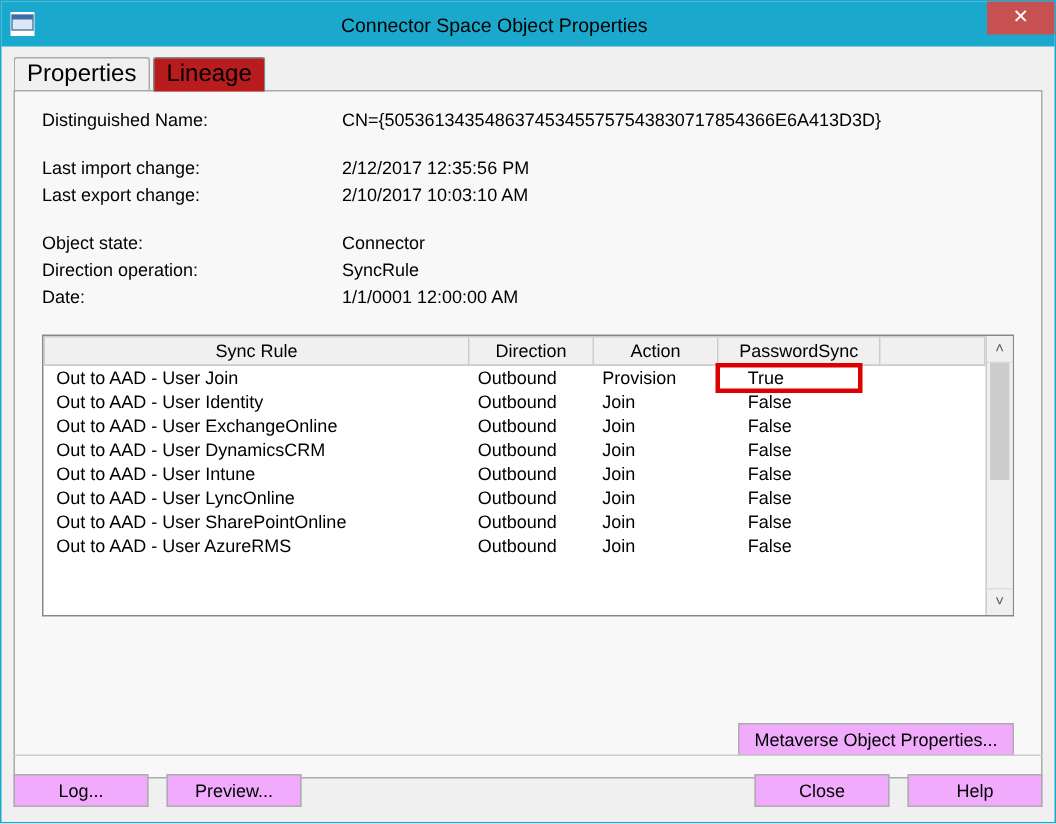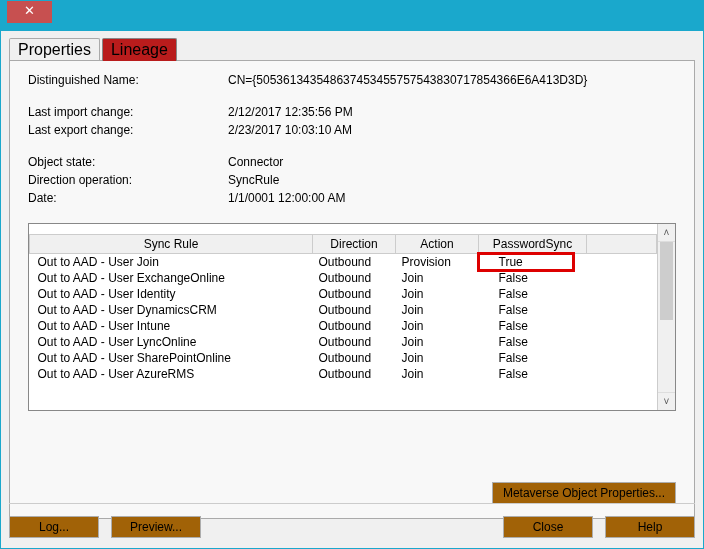--- a/index.html
+++ b/index.html
@@ -92,21 +92,21 @@
   .info-value { flex:1; }
   .spacer-row { height: 14px; }
 
   .table-frame {
     margin: 6px 18px 0 18px;
     border: 1px solid #888;
     background: #fff;
     display: flex;
     height: 186px;
   }
-  .table-main { flex:1; overflow:hidden;margin-top:10px; }
+  .table-main { flex:1; overflow:hidden; }
   table {
     width: 100%;
     border-collapse: collapse;
     font-size: 12px;
   }
   thead th {
     background: #f0f0f0;
     border: 1px solid #ccc;
     font-weight: normal;
     padding: 2px 6px;
@@ -156,21 +156,21 @@
   }
 
   .mv-btn-row {
     position:absolute;
     right: 18px;
     bottom: 14px;
   }
   .win-btn {
     min-width: 90px;
     padding: 3px 10px;
-    background: #a16207;
+    background: #f0abfc;
     border: 1px solid #adadad;
     font-family: inherit;
     font-size: 12px;
     text-align:center;
   }
   .win-btn.wide { min-width: 170px; }
 
   .horz-sep {
     position:absolute;
     left:8px; right:8px;
@@ -187,20 +187,29 @@
     display:flex;
     gap: 12px;
   }
 </style>
 </head>
 <body>
 
 <div class="window">
 
   <div class="titlebar">
+    <div class="title-wrap">
+      <span class="icon-slot">
+        <svg width="16" height="16" viewBox="0 0 16 16">
+          <rect x="1" y="2" width="14" height="10" fill="#dce8f7" stroke="#5a7ea0"></rect>
+          <rect x="1" y="2" width="14" height="3" fill="#3d6ea5"></rect>
+        </svg>
+      </span>
+      <span class="title-text">Connector Space Object Properties</span>
+    </div>
     <div class="close-btn">✕</div>
   </div>
 
   <div class="tabstrip">
     <div class="tab">Properties</div>
     <div class="tab active">Lineage</div>
   </div>
 
   <div class="tab-body">
 
@@ -209,21 +218,21 @@
         <div class="info-label">Distinguished Name:</div>
         <div class="info-value">CN={5053613435486374534557575438307178543​66E6A413D3D}</div>
       </div>
       <div class="spacer-row"></div>
       <div class="info-row">
         <div class="info-label">Last import change:</div>
         <div class="info-value">2/12/2017 12:35:56 PM</div>
       </div>
       <div class="info-row">
         <div class="info-label">Last export change:</div>
-        <div class="info-value">2/23/2017 10:03:10 AM</div>
+        <div class="info-value">2/10/2017 10:03:10 AM</div>
       </div>
       <div class="spacer-row"></div>
       <div class="info-row">
         <div class="info-label">Object state:</div>
         <div class="info-value">Connector</div>
       </div>
       <div class="info-row">
         <div class="info-label">Direction operation:</div>
         <div class="info-value">SyncRule</div>
       </div>
@@ -247,28 +256,28 @@
           </thead>
           <tbody id="rule-tbody">
               <tr>
                 <td>Out to AAD - User Join</td>
                 <td>Outbound</td>
                 <td>Provision</td>
                 <td class="highlight-cell">True<div class="highlight-box"></div></td>
                 <td></td>
               </tr>
               <tr>
+                <td>Out to AAD - User Identity</td>
+                <td>Outbound</td>
+                <td>Join</td>
+                <td>False</td>
+                <td></td>
+              </tr>
+              <tr>
                 <td>Out to AAD - User ExchangeOnline</td>
-                <td>Outbound</td>
-                <td>Join</td>
-                <td>False</td>
-                <td></td>
-              </tr>
-              <tr>
-                <td>Out to AAD - User Identity</td>
                 <td>Outbound</td>
                 <td>Join</td>
                 <td>False</td>
                 <td></td>
               </tr>
               <tr>
                 <td>Out to AAD - User DynamicsCRM</td>
                 <td>Outbound</td>
                 <td>Join</td>
                 <td>False</td>

